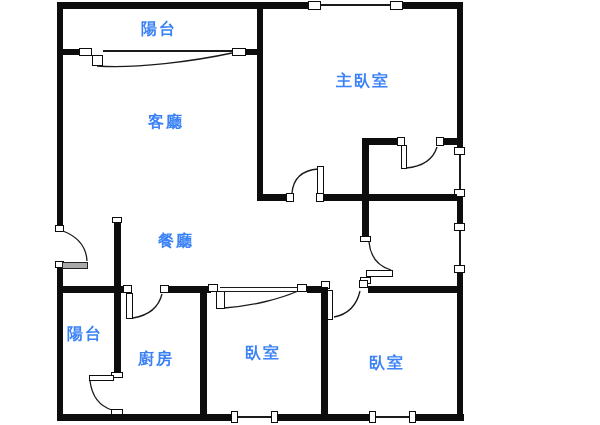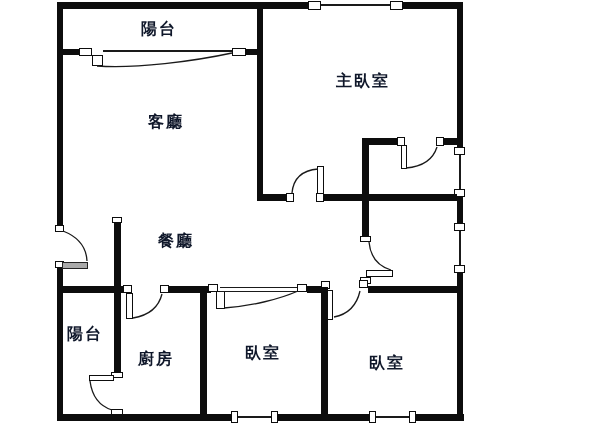--- a/index.html
+++ b/index.html
@@ -2,21 +2,21 @@
 <html><head>
 <meta charset="utf-8">
 <style>
   html,body{margin:0;padding:0;background:#fff;}
   #plan{position:relative;width:600px;height:425px;background:#fff;overflow:hidden;
         font-family:"Liberation Sans","DejaVu Sans",sans-serif;}
   .wall{position:absolute;background:#0d0d0d;}
   .thin{position:absolute;background:#1a1a1a;}
   .jamb{position:absolute;background:#fff;border:1px solid #0d0d0d;box-sizing:border-box;}
   .leaf-gray{position:absolute;background:#a9a9a9;border:1px solid #222;box-sizing:border-box;}
-  .room-label{position:absolute;color:#0f172a;font-size:16px;font-weight:600;
+  .room-label{position:absolute;color:#3b82f6;font-size:16px;font-weight:600;
               letter-spacing:2px;white-space:nowrap;line-height:1;}
   svg.arcs{position:absolute;left:0;top:0;pointer-events:none;}
 </style>
 </head>
 <body>
 
 <div id="plan">
 
   <div class="wall" style="left:57px;top:2px;width:254px;height:7px"></div>
   <div class="thin" style="left:315px;top:4px;width:82px;height:2px"></div>

